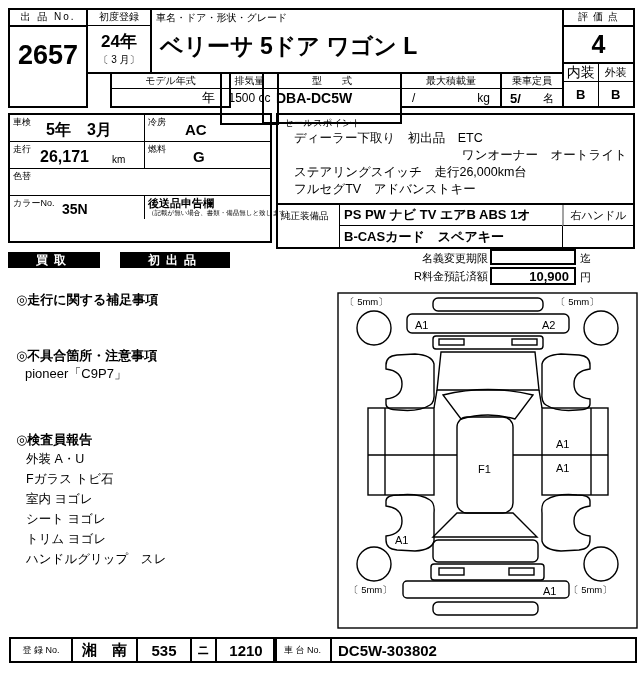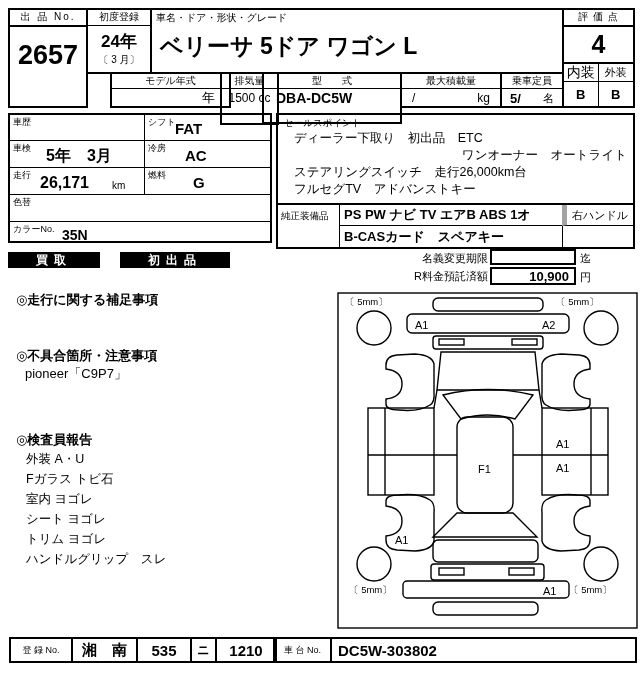--- a/index.html
+++ b/index.html
@@ -79,29 +79,20 @@
   </div>
   <div class="cell2" style="left:500px;top:72px;width:64px;height:36px;">
     <div class="c2h">乗車定員</div>
     <div class="c2v" style="justify-content:space-between;padding:0 8px;">
       <span style="font-weight:bold;">5/</span>
       <span style="font-size:11px;">名</span>
     </div>
   </div>
 
   <div class="abs bd" style="left:8px;top:113px;width:264px;height:130px;">
-    <div class="inforow" style="height:25px;">
-      <div class="icell" style="width:134px;">
-        <span class="tiny">車歴</span>
-      </div>
-      <div class="icell" style="flex:1;">
-        <span class="tiny">シフト</span>
-        <span style="position:absolute;left:30px;top:5px;font-size:15px;font-weight:bold;">FAT</span>
-      </div>
-    </div>
     <div class="inforow" style="height:26px;">
       <div class="icell" style="width:134px;">
         <span class="tiny">車検</span>
         <span style="position:absolute;left:36px;top:5px;font-size:16px;font-weight:bold;white-space:nowrap;">5年　3月</span>
       </div>
       <div class="icell" style="flex:1;">
         <span class="tiny">冷房</span>
         <span style="position:absolute;left:40px;top:6px;font-size:15px;font-weight:bold;">AC</span>
       </div>
     </div>
@@ -118,40 +109,44 @@
     </div>
     <div class="inforow" style="height:26px;">
       <div class="icell" style="flex:1;">
         <span class="tiny">色替</span>
       </div>
     </div>
     <div class="inforow" style="height:23px;">
       <div class="icell" style="width:134px;">
         <span class="tiny">カラーNo.</span>
         <span style="position:absolute;left:52px;top:5px;font-size:14px;font-weight:bold;">35N</span>
+      </div>
+      <div class="icell" style="flex:1;">
+        <span style="position:absolute;left:3px;top:0;font-size:11px;font-weight:bold;white-space:nowrap;">後送品申告欄</span>
+        <span style="position:absolute;left:3px;top:13px;font-size:6.5px;white-space:nowrap;">（記載が無い場合、書類・備品無しと致します）</span>
       </div>
     </div>
   </div>
 
   <div class="abs bd" style="left:276px;top:113px;width:359px;height:92px;padding:2px 6px;">
     <div style="font-size:9.5px;">セールスポイント</div>
     <div style="font-size:12.5px;margin-left:10px;line-height:17px;white-space:nowrap;">ディーラー下取り　初出品　ETC</div>
     <div style="font-size:12.5px;margin-left:10px;line-height:17px;white-space:nowrap;text-align:right;">ワンオーナー　オートライト</div>
     <div style="font-size:12.5px;margin-left:10px;line-height:17px;white-space:nowrap;">ステアリングスイッチ　走行26,000km台</div>
     <div style="font-size:12.5px;margin-left:10px;line-height:17px;white-space:nowrap;">フルセグTV　アドバンストキー</div>
   </div>
 
   <div class="abs bd" style="left:276px;top:203px;width:359px;height:46px;">
     <div class="abs" style="left:0;top:0;width:62px;height:42px;border-right:1px solid #000;">
       <span style="font-size:9.5px;position:absolute;top:5px;left:3px;white-space:nowrap;">純正装備品</span>
     </div>
     <div class="abs" style="left:62px;top:0;width:222px;height:21px;border-bottom:1px solid #000;display:flex;align-items:center;">
       <span style="font-size:13px;font-weight:bold;padding-left:4px;white-space:nowrap;">PS PW ナビ TV エアB ABS 1オ</span>
     </div>
-    <div class="abs" style="left:284px;top:0;width:71px;height:21px;border-left:5px solid #a3a3a3;border-bottom:1px solid #000;display:flex;align-items:center;justify-content:center;">
+    <div class="abs" style="left:284px;top:0;width:71px;height:21px;border-left:2px solid #a3a3a3;border-bottom:1px solid #000;display:flex;align-items:center;justify-content:center;">
       <span style="font-size:11px;">右ハンドル</span>
     </div>
     <div class="abs" style="left:62px;top:21px;width:222px;height:21px;display:flex;align-items:center;">
       <span style="font-size:13px;font-weight:bold;padding-left:4px;white-space:nowrap;">B-CASカード　スペアキー</span>
     </div>
     <div class="abs" style="left:284px;top:21px;width:71px;height:21px;border-left:1px solid #000;"></div>
   </div>
 
   <div class="abs badge" style="left:8px;top:252px;width:92px;height:16px;">買取</div>
   <div class="abs badge" style="left:120px;top:252px;width:110px;height:16px;">初出品</div>

